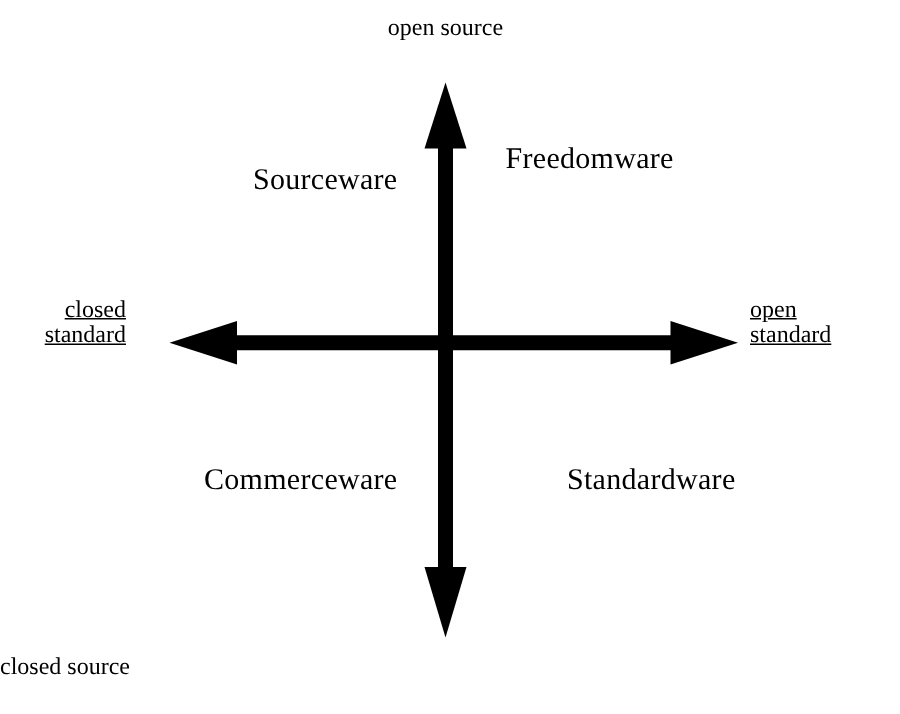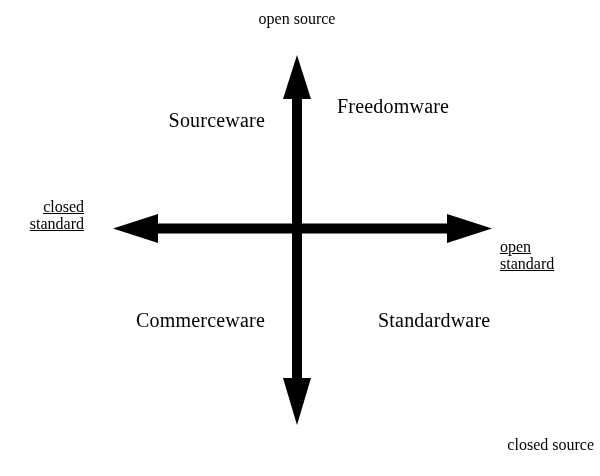--- a/index.html
+++ b/index.html
@@ -69,33 +69,32 @@
     right: 0;
     top: 10px;
     text-align: center;
     
     padding-right: 6px;
   }
   #axis-label-bottom {
     left: 0;
     right: 0;
     top: 436px;
-    text-align: right;
+    text-align: left;
     padding-right: 6px;
   }
   #axis-label-left {
     right: 516px;
     top: 198px;
     text-align: right;
   }
   #axis-label-right {
     left: 500px;
     top: 198px;
     text-align: left;
-    margin-top: 40px;
   }
   .axis-label .line {
     display: block;
     text-decoration: underline;
   }
 </style>
 </head>
 <body>
 
 <div id="diagram-canvas">

